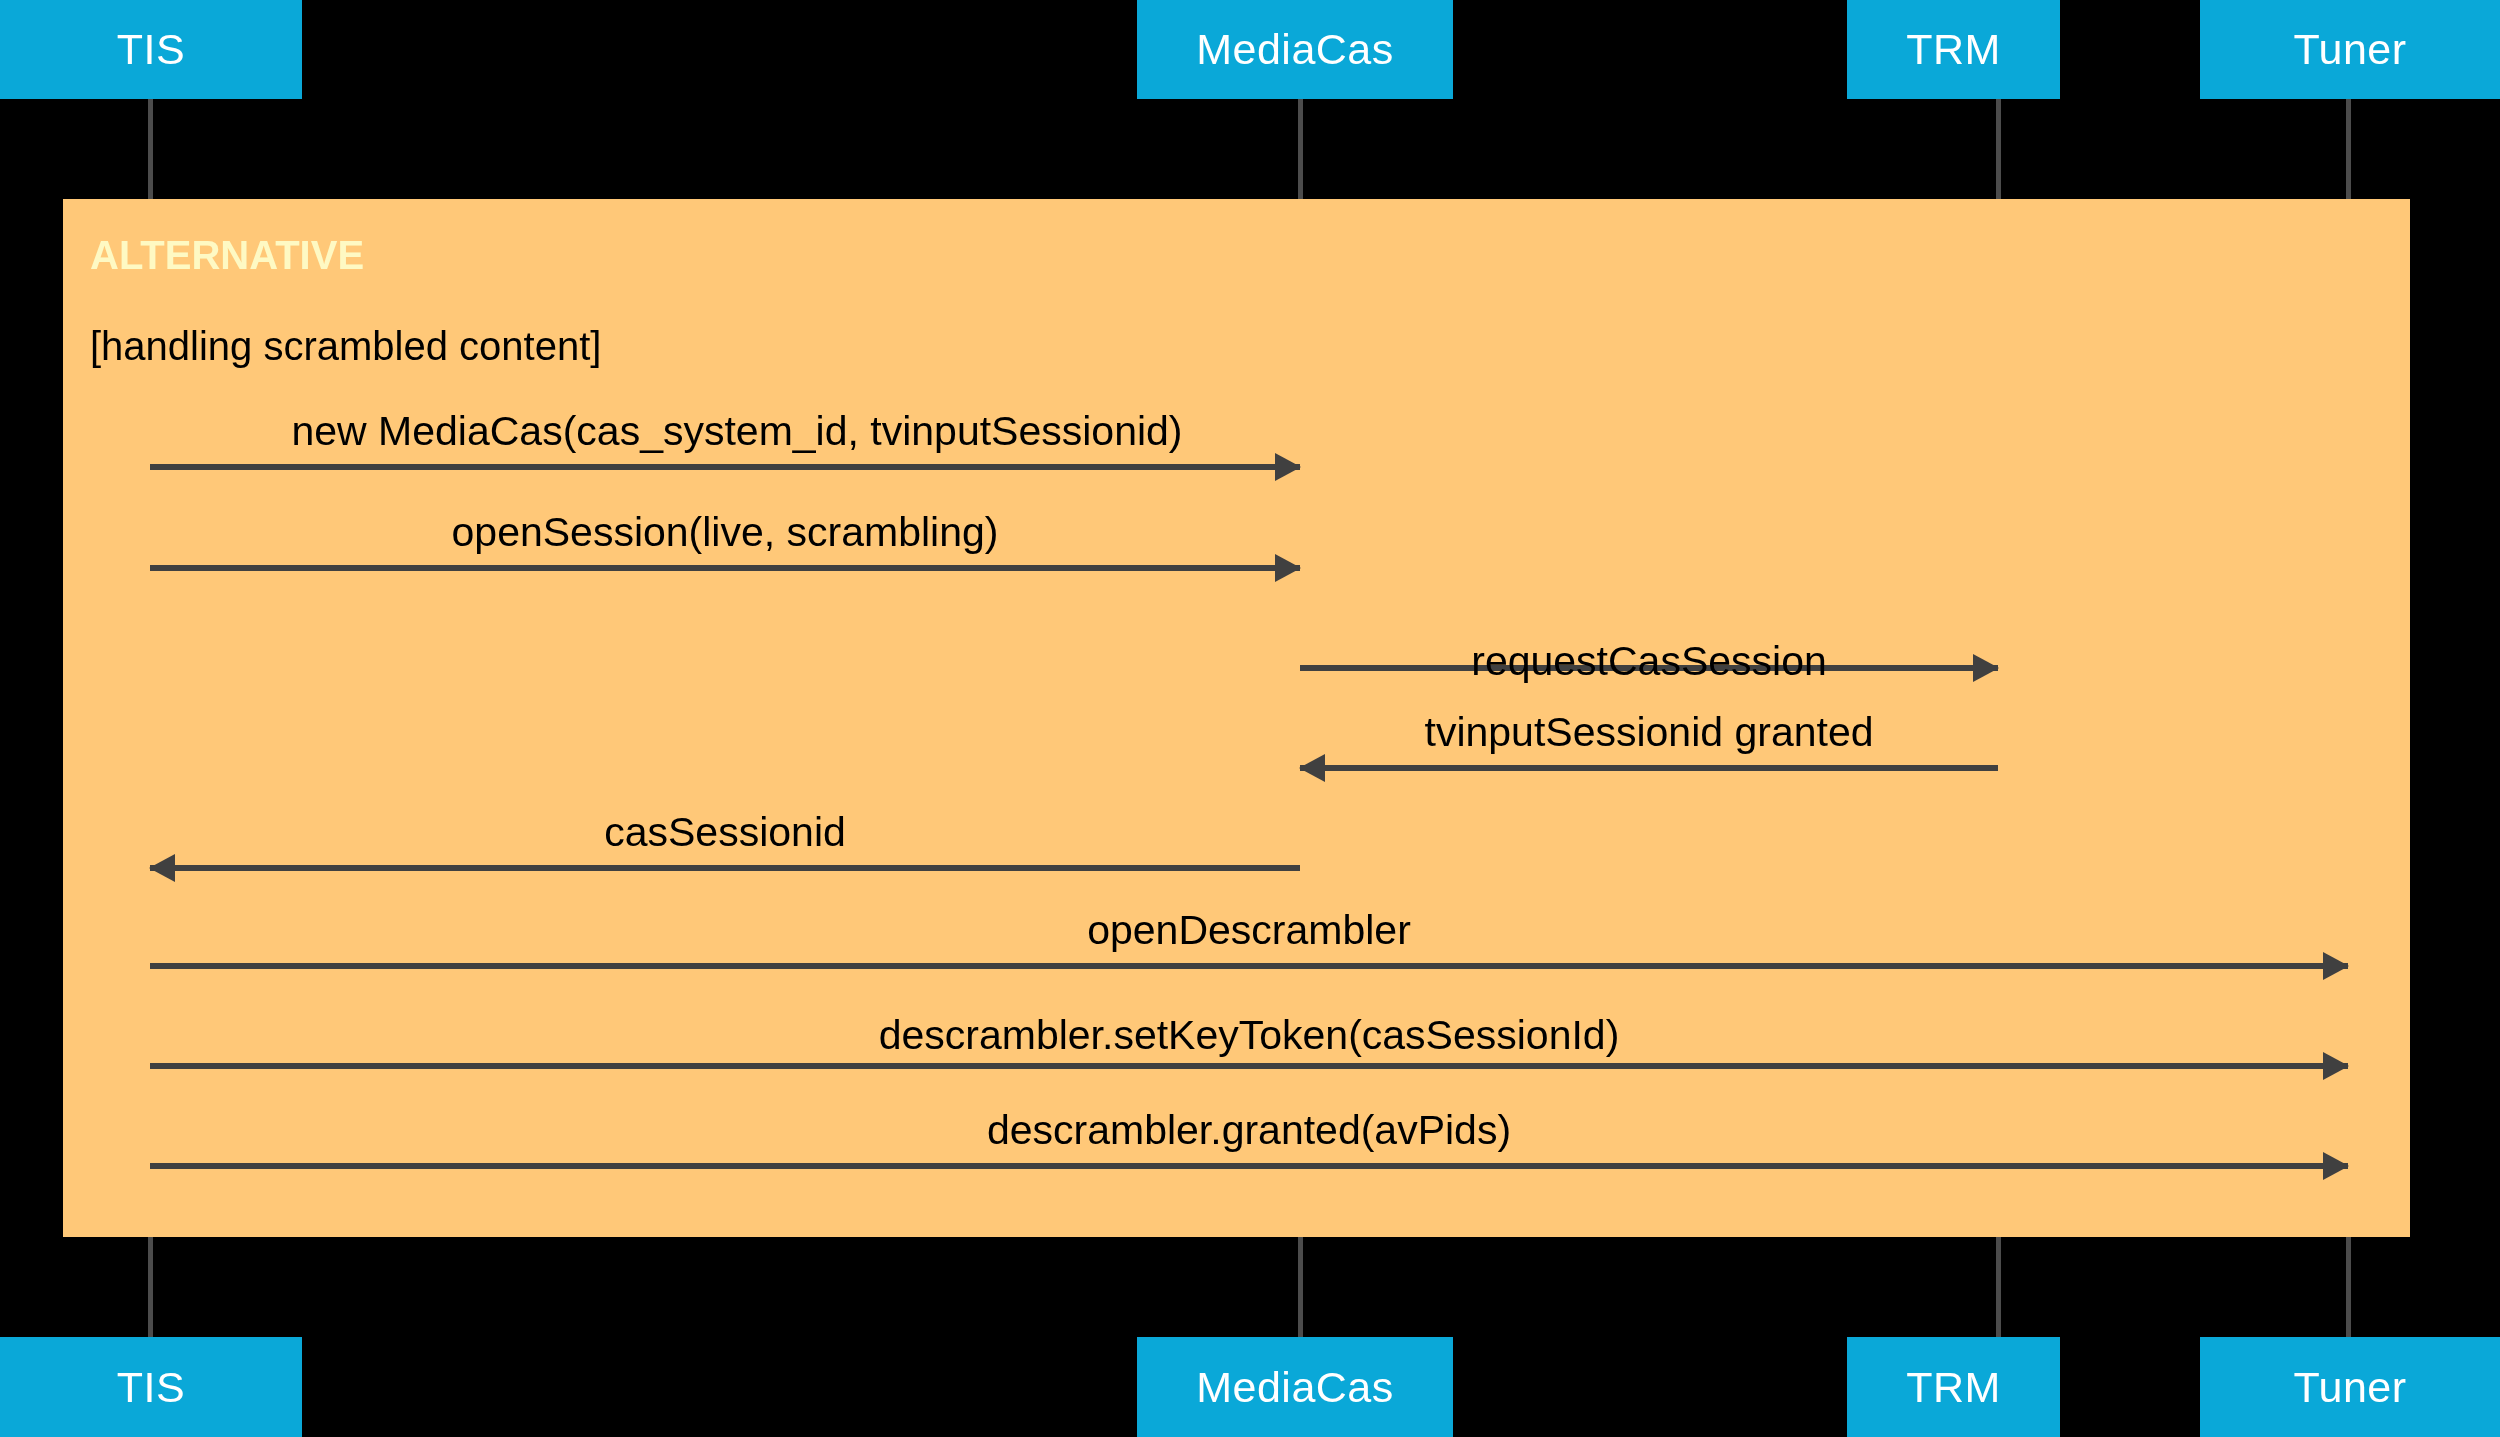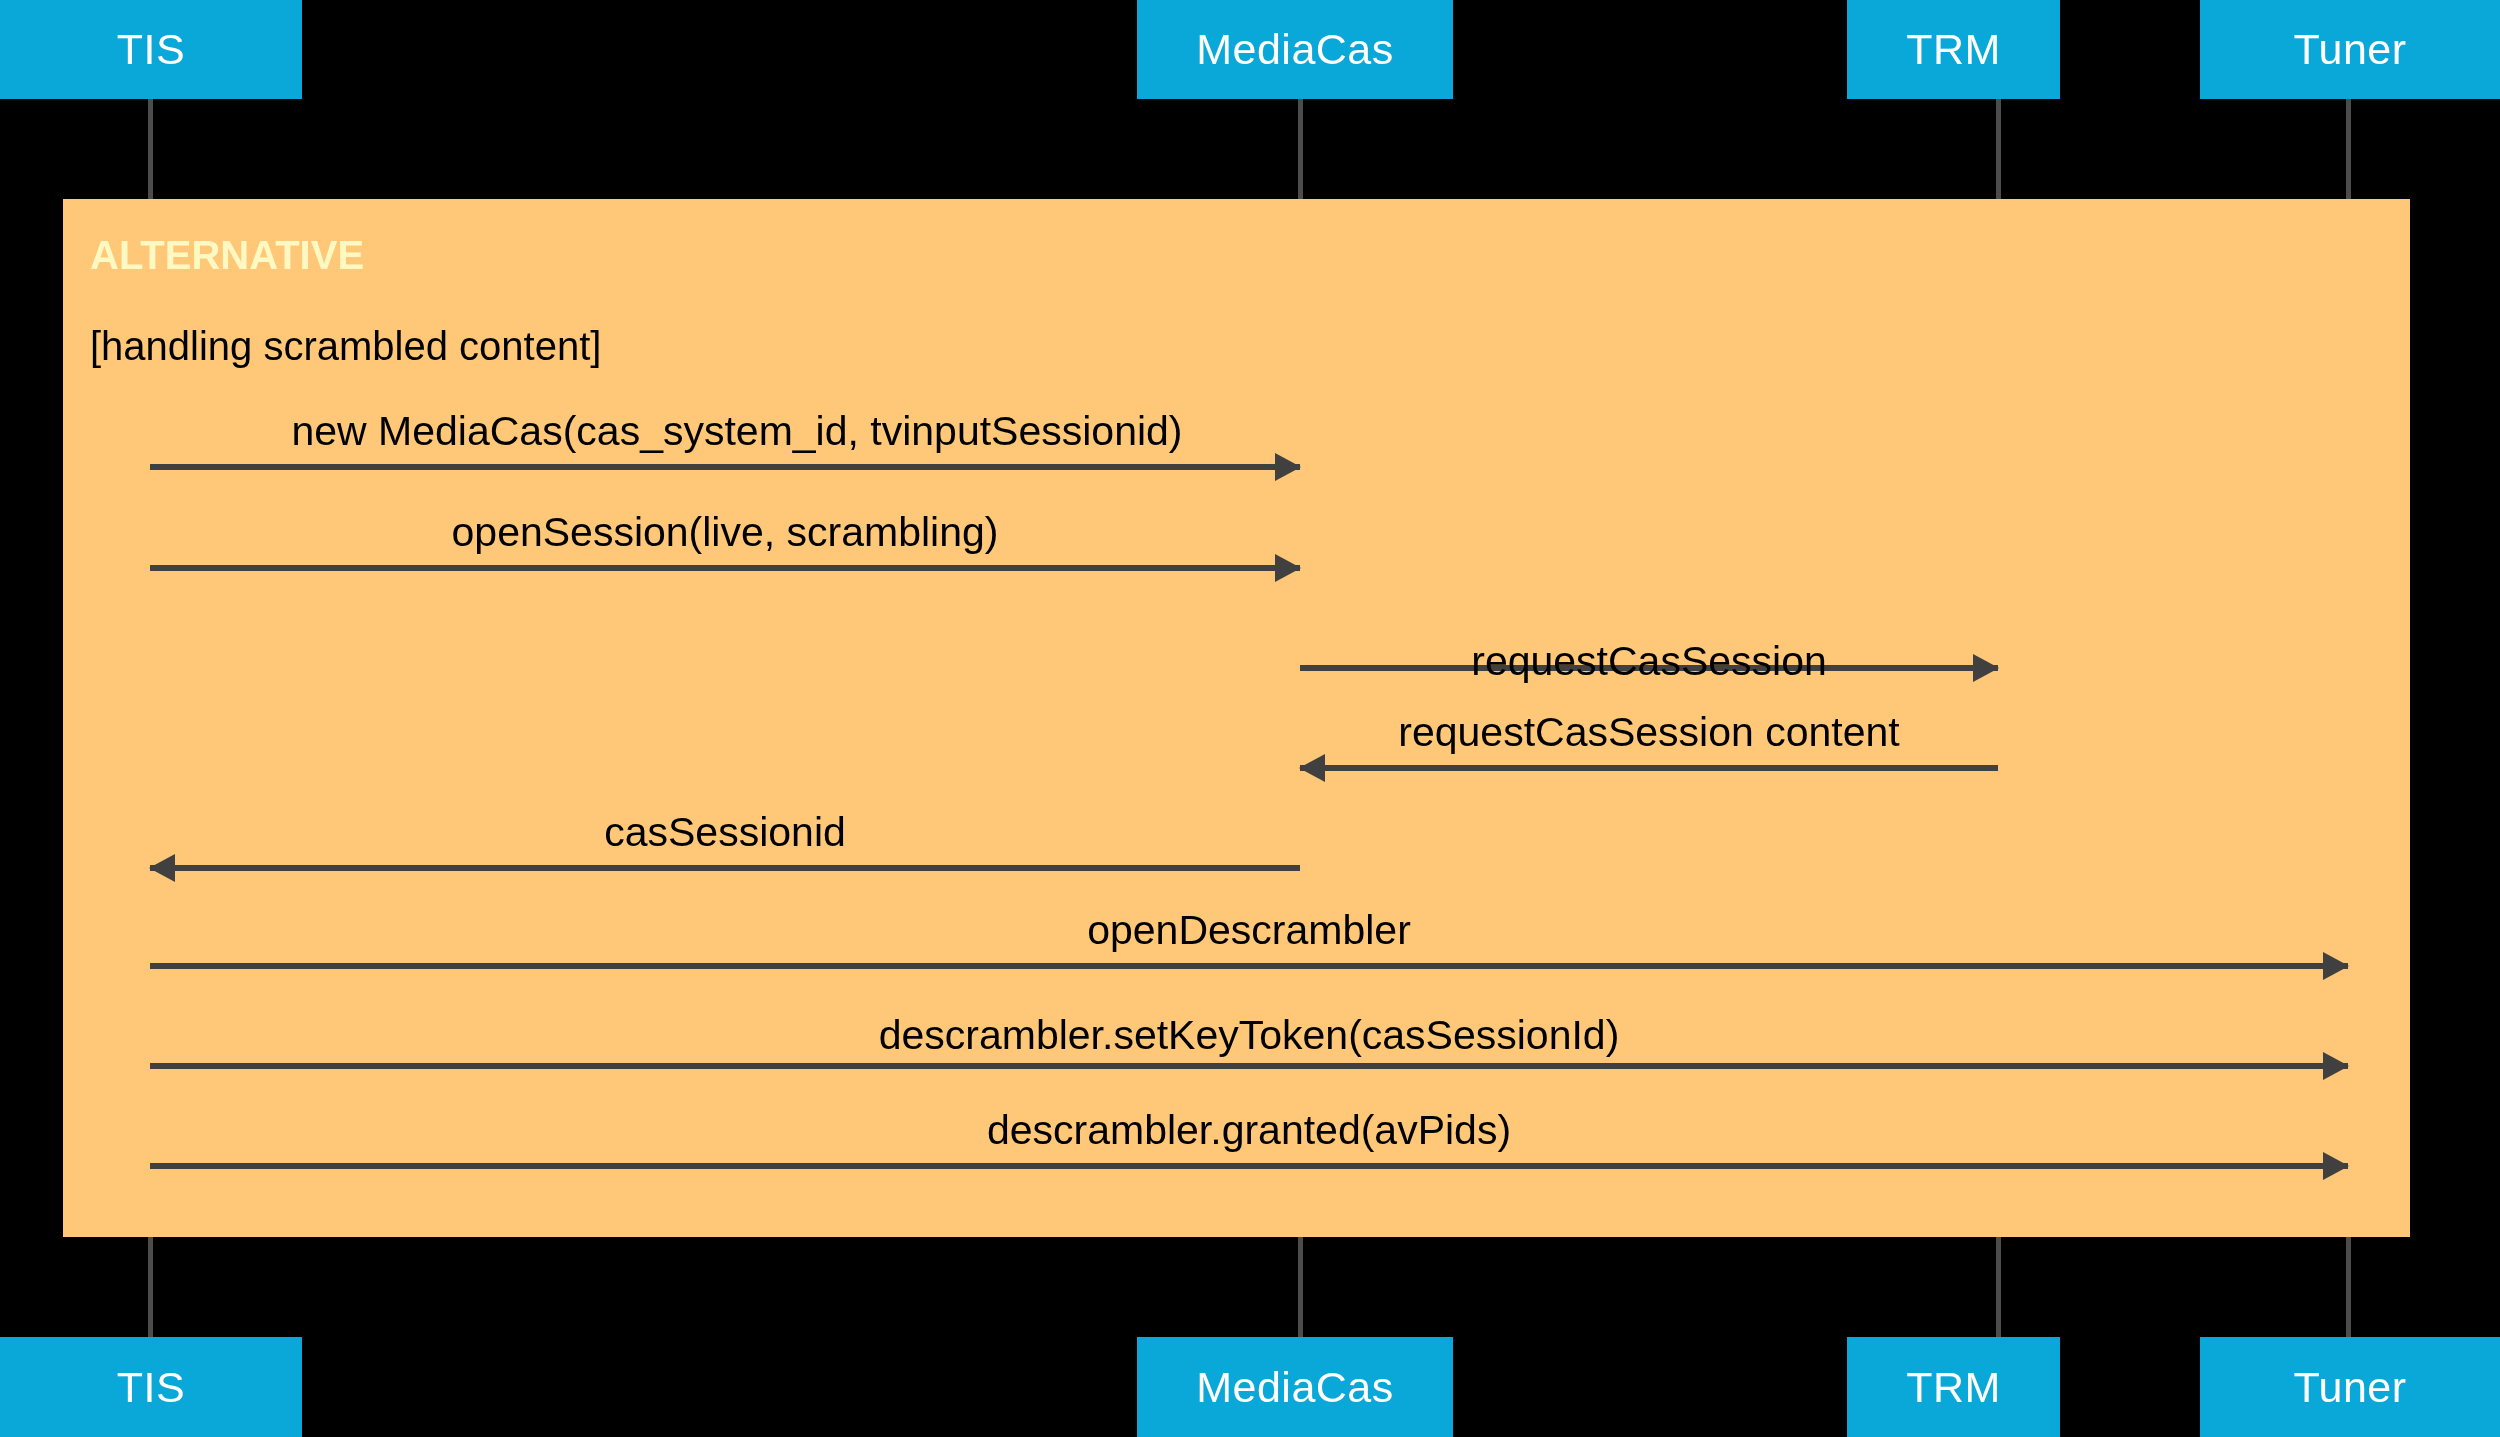--- a/index.html
+++ b/index.html
@@ -145,21 +145,21 @@
       <div class="message-label" style="left: 725px; top: 512px;">openSession(live, scrambling)</div>
       <div class="message dir-right" style="left: 1300px; top: 665px; width: 698px;">
         <div class="shaft"></div>
         <div class="head"></div>
       </div>
       <div class="message-label" style="left: 1649px; top: 600px; margin-top: 41px;">requestCasSession</div>
       <div class="message dir-left" style="left: 1300px; top: 765px; width: 698px;">
         <div class="shaft"></div>
         <div class="head"></div>
       </div>
-      <div class="message-label" style="left: 1649px; top: 712px;">requestCasSession content</div>
+      <div class="message-label" style="left: 1649px; top: 712px;">tvinputSessionid granted</div>
       <div class="message dir-left" style="left: 150px; top: 865px; width: 1150px;">
         <div class="shaft"></div>
         <div class="head"></div>
       </div>
       <div class="message-label" style="left: 725px; top: 812px;">casSessionid</div>
       <div class="message dir-right" style="left: 150px; top: 963px; width: 2198px;">
         <div class="shaft"></div>
         <div class="head"></div>
       </div>
       <div class="message-label" style="left: 1249px; top: 910px;">openDescrambler</div>

